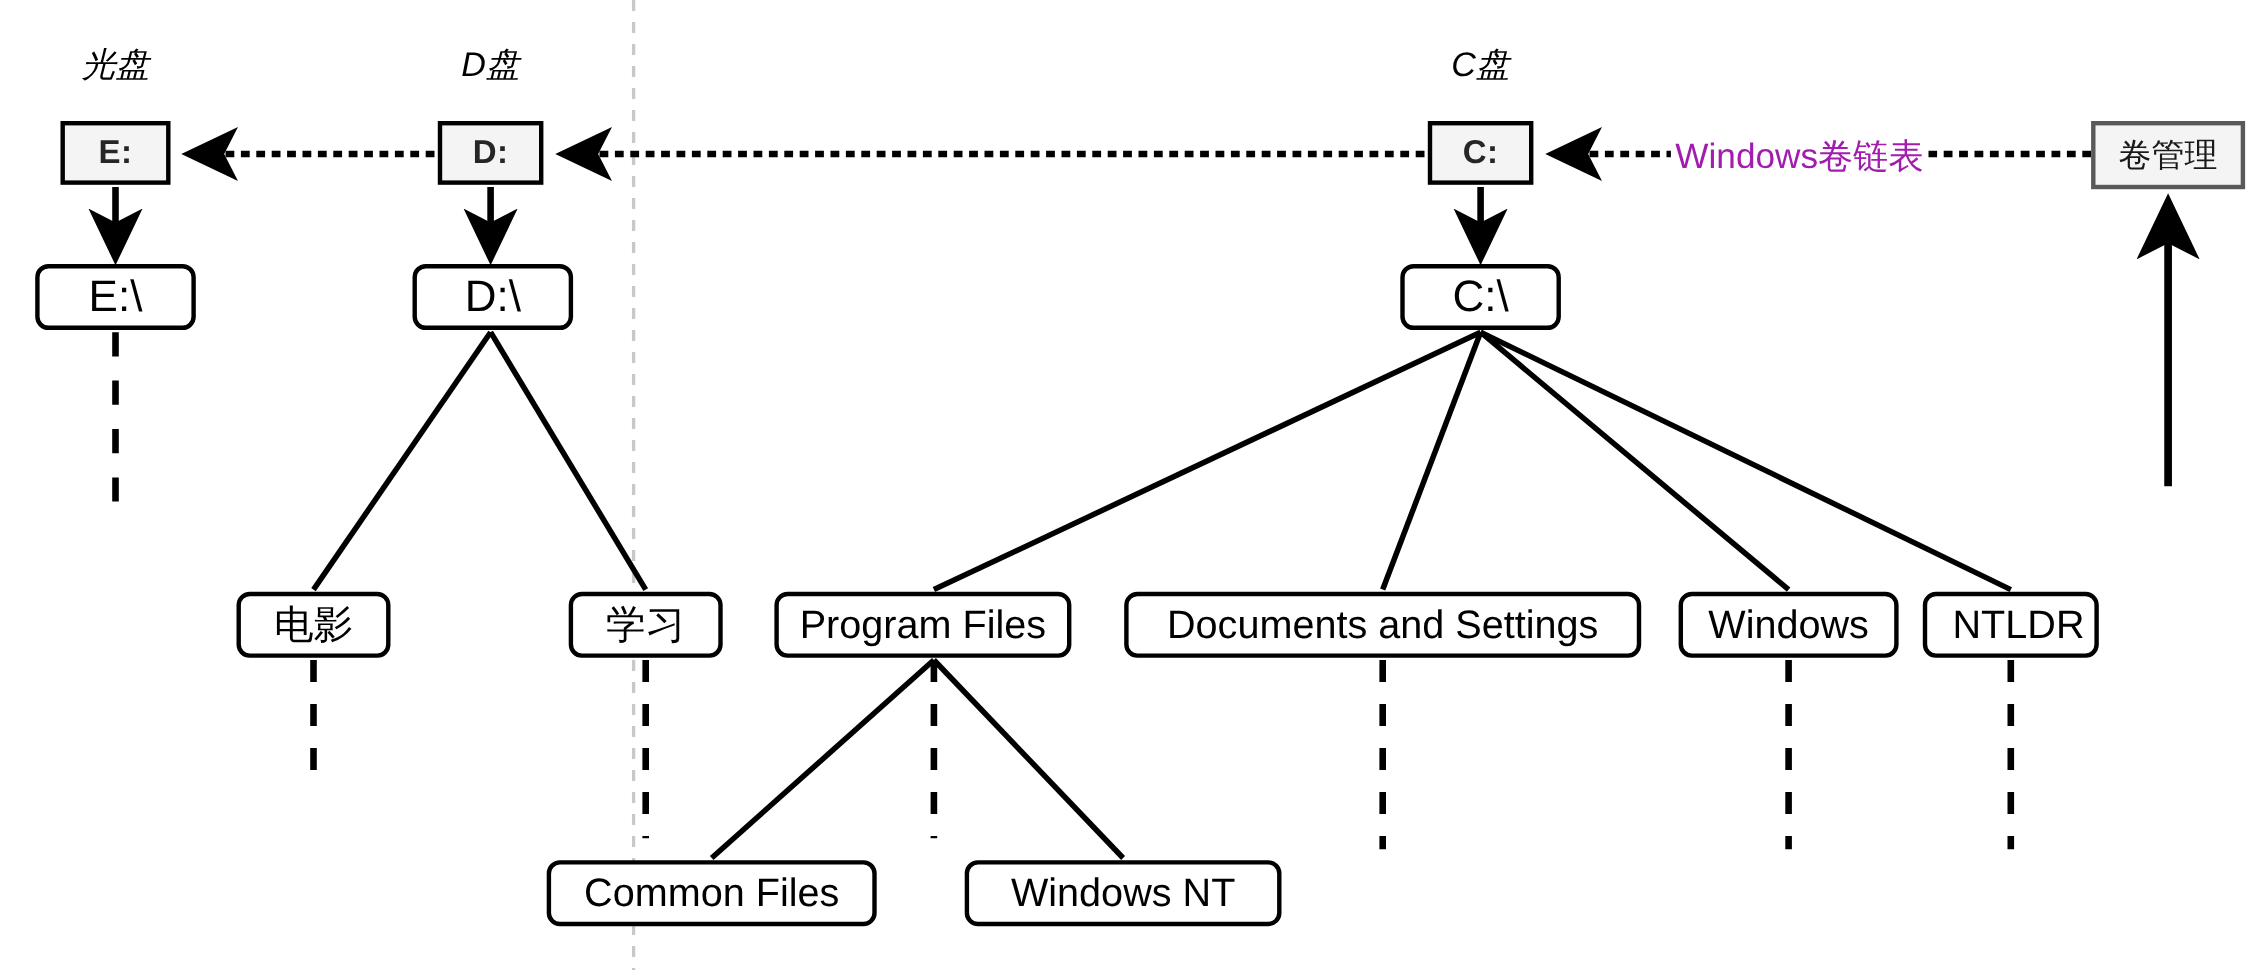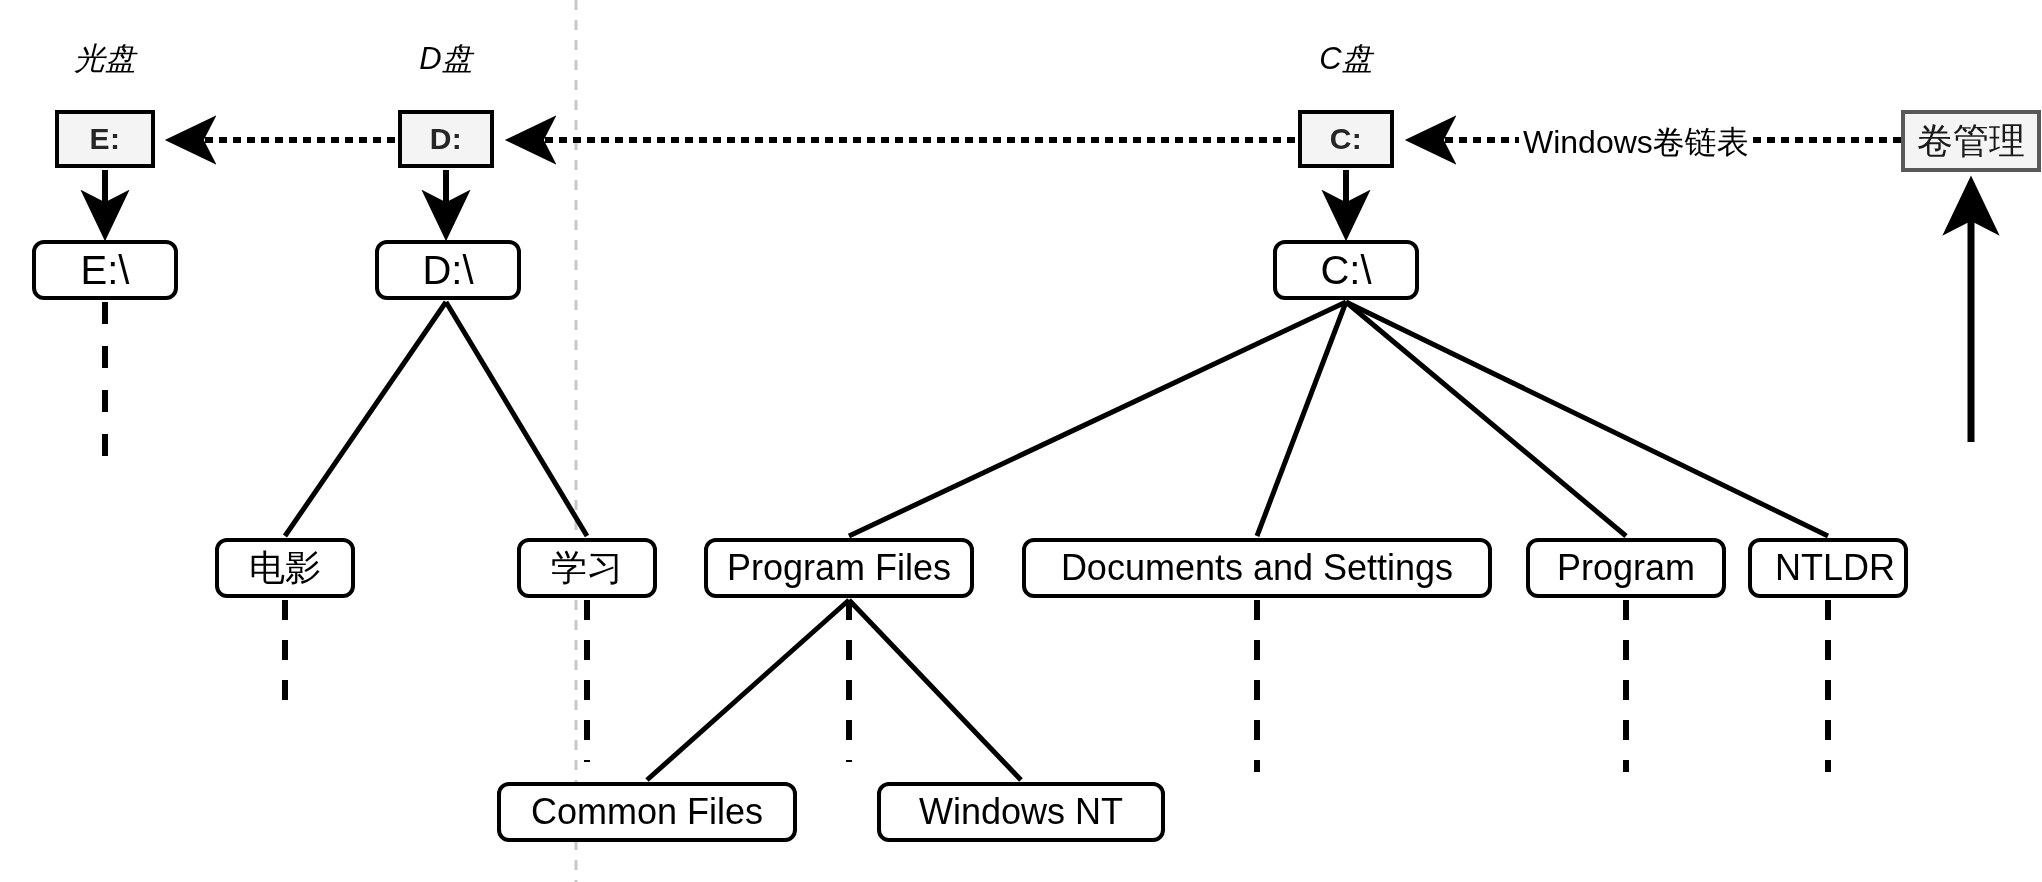--- a/index.html
+++ b/index.html
@@ -50,35 +50,35 @@
     border-radius: 12px;
     font-weight: normal;
   }
   .root-node { font-size: 40px; }
   .dir-node  { font-size: 36px; border-radius: 12px; }
   
   .manager {
     background: #f4f4f4;
     border: 4px solid #595959;
     border-radius: 0;
-    font-size: 36px;
+    font-size: 30px;
     color: #1a1a1a;
   }
   .caption {
     position: absolute;
     font-style: italic;
     font-size: 31px;
     color: #000000;
     white-space: nowrap;
     text-align: center;
   }
   .edge-label {
     position: absolute;
     font-size: 32px;
-    color: #000000;
+    color: #a21caf;
     white-space: nowrap;
     background: #ffffff;
     padding: 0 4px;
   }
 </style>
 </head>
 <body>
 
 <div id="stage">
 
@@ -136,20 +136,20 @@
   <div class="node vol" style="left:1298px; top:110px; width:96px; height:58px;">C:</div>
 
   <div class="node folder root-node" style="left:32px; top:240px; width:146px; height:60px;">E:\</div>
   <div class="node folder root-node" style="left:375px; top:240px; width:146px; height:60px;">D:\</div>
   <div class="node folder root-node" style="left:1273px; top:240px; width:146px; height:60px;">C:\</div>
 
   <div class="node folder dir-node" style="left:215px; top:538px; width:140px; height:60px;">电影</div>
   <div class="node folder dir-node" style="left:517px; top:538px; width:140px; height:60px;">学习</div>
   <div class="node folder dir-node" style="left:704px; top:538px; width:270px; height:60px;">Program Files</div>
   <div class="node folder dir-node" style="left:1022px; top:538px; width:470px; height:60px;">Documents and Settings</div>
-  <div class="node folder dir-node" style="left:1526px; top:538px; width:200px; height:60px;">Program</div>
+  <div class="node folder dir-node" style="left:1526px; top:538px; width:200px; height:60px;">Windows</div>
   <div class="node folder dir-node" style="left:1748px; top:538px; width:160px; height:60px;padding-left:14px;">NTLDR</div>
   <div class="node folder dir-node" style="left:877px; top:782px; width:288px; height:60px;">Windows NT</div>
   <div class="node folder dir-node" style="left:497px; top:782px; width:300px; height:60px;">Common Files</div>
 
   <div class="node manager" style="left:1901px; top:110px; width:140px; height:62px;">卷管理</div>
 
 </div>
 
 </body></html>

